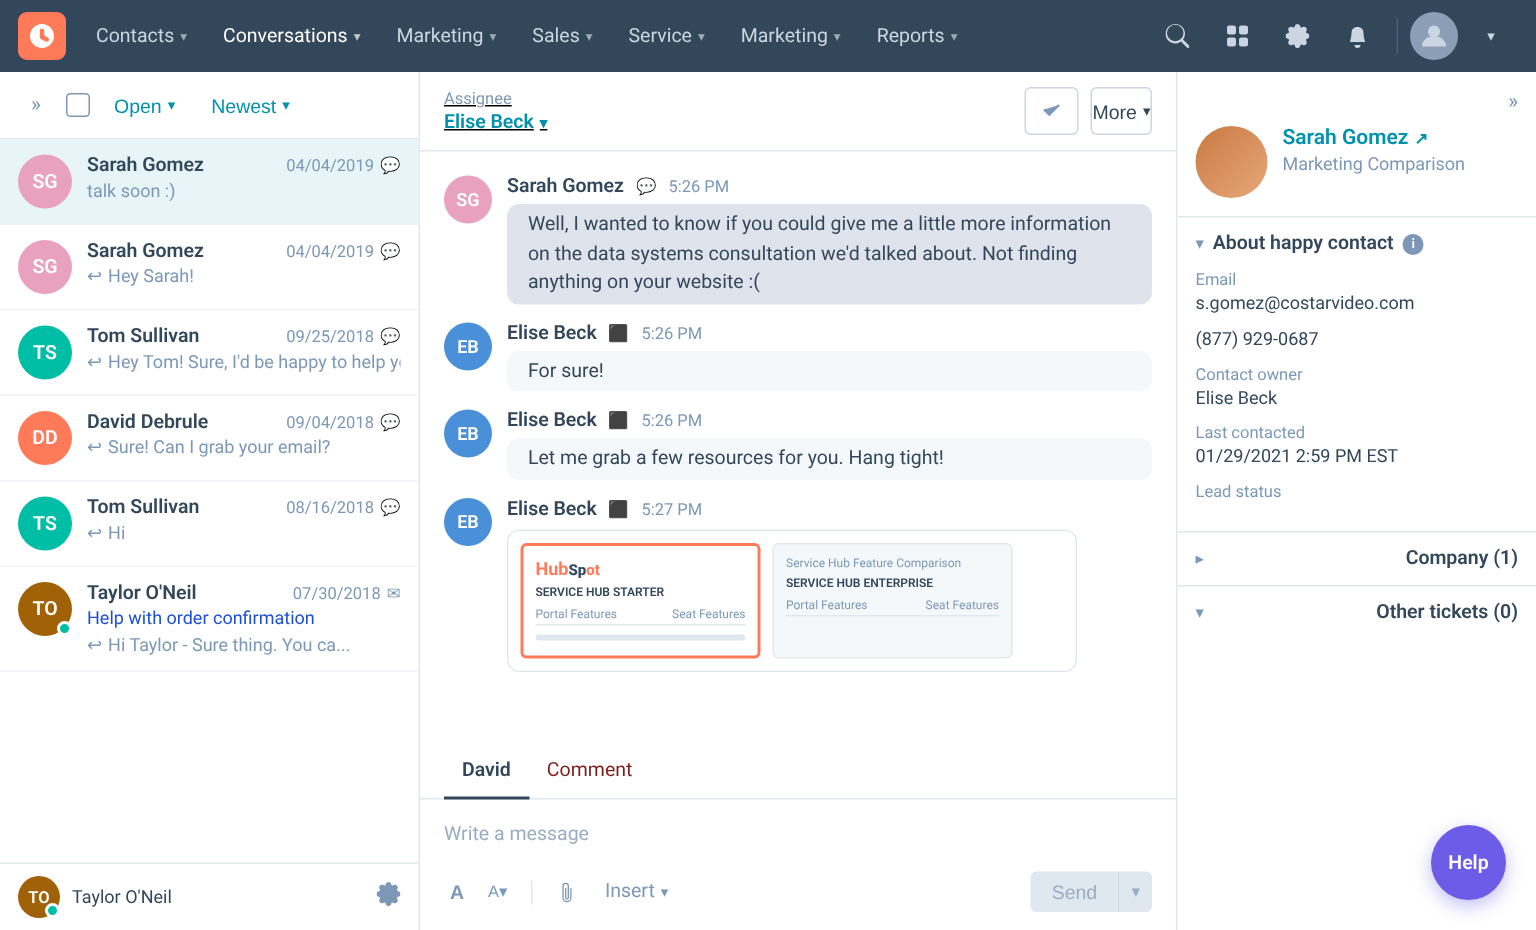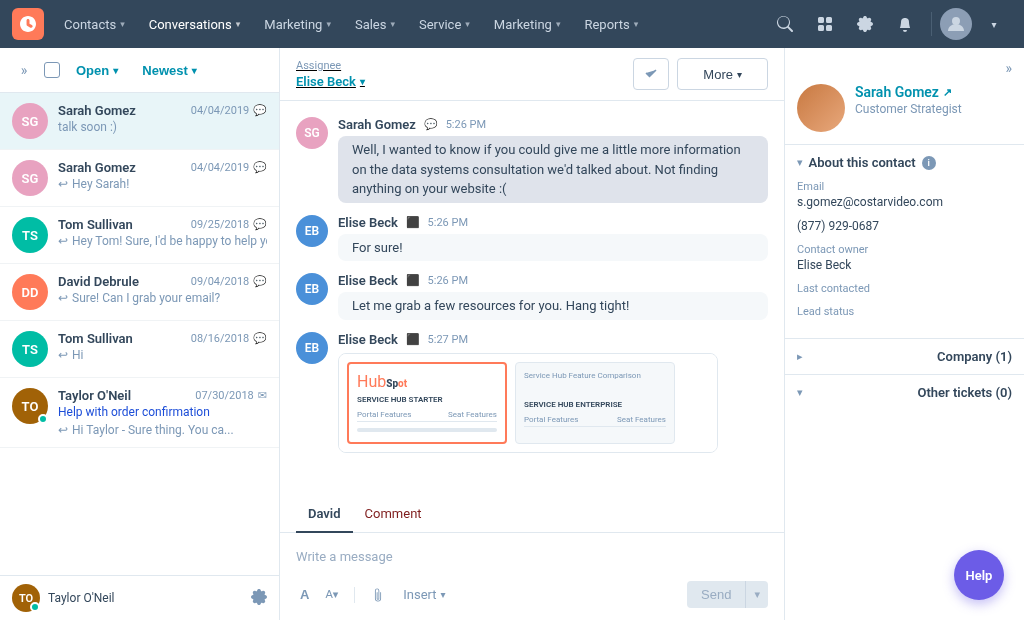--- a/index.html
+++ b/index.html
@@ -19,21 +19,21 @@
     .nav-avatar { width: 32px; height: 32px; border-radius: 50%; background: #8c9eb5; display: flex; align-items: center; justify-content: center; cursor: pointer; overflow: hidden; }
 
     
     .main { display: flex; height: calc(620px - 48px); }
 
     
     .conv-sidebar { width: 280px; background: #fff; border-right: 1px solid #e0e8ef; display: flex; flex-direction: column; flex-shrink: 0; }
     .conv-sidebar-header { padding: 10px 12px; display: flex; align-items: center; gap: 8px; border-bottom: 1px solid #e0e8ef; }
     .conv-sidebar-header .expand-btn { width: 24px; height: 24px; display: flex; align-items: center; justify-content: center; color: #7c98b6; cursor: pointer; font-size: 14px; }
     .conv-sidebar-header .checkbox { width: 16px; height: 16px; border: 1.5px solid #7c98b6; border-radius: 3px; cursor: pointer; flex-shrink: 0; }
-    .filter-btn { background: none; border: none; color: #0091ae; font-size: 13px; font-weight: 700; cursor: pointer; display: flex; align-items: center; gap: 4px; padding: 4px 8px; border-radius: 4px; }
+    .filter-btn { background: none; border: none; color: #0091ae; font-size: 13px; font-weight: 400; cursor: pointer; display: flex; align-items: center; gap: 4px; padding: 4px 8px; border-radius: 4px; }
     .filter-btn .chevron { font-size: 10px; }
 
     .conv-list { overflow-y: auto; flex: 1; }
     .conv-item { padding: 10px 12px; border-bottom: 1px solid #f0f3f5; cursor: pointer; display: flex; gap: 10px; align-items: flex-start; }
     .conv-item.active { background: #e8f5f8; }
     .conv-avatar { width: 36px; height: 36px; border-radius: 50%; flex-shrink: 0; display: flex; align-items: center; justify-content: center; font-size: 13px; font-weight: 600; color: #fff; position: relative; }
     .conv-avatar .online-dot { width: 10px; height: 10px; background: #00bda5; border-radius: 50%; border: 2px solid #fff; position: absolute; bottom: 0; right: 0; }
     .conv-content { flex: 1; min-width: 0; }
     .conv-header-row { display: flex; justify-content: space-between; align-items: center; margin-bottom: 2px; }
     .conv-name { font-weight: 600; color: #33475b; font-size: 13px; white-space: nowrap; overflow: hidden; text-overflow: ellipsis; }
@@ -43,21 +43,21 @@
 
     
     .chat-area { flex: 1; display: flex; flex-direction: column; background: #fff; }
     .chat-header { padding: 10px 16px; border-bottom: 1px solid #e0e8ef; display: flex; align-items: center; justify-content: space-between; min-height: 52px; }
     .assignee-section { display: flex; flex-direction: column; text-decoration: underline; }
     .assignee-label { font-size: 11px; color: #7c98b6; margin-bottom: 2px; }
     .assignee-name { color: #0091ae; font-weight: 600; font-size: 13px; display: flex; align-items: center; gap: 4px; cursor: pointer; }
     .assignee-name .chevron { font-size: 10px; }
     .chat-header-right { display: flex; align-items: center; gap: 8px; }
     .check-btn { width: 36px; height: 32px; border: 1px solid #cbd6e2; border-radius: 4px; background: #fff; cursor: pointer; display: flex; align-items: center; justify-content: center; color: #7c98b6; }
-    .more-btn { height: 32px; border: 1px solid #cbd6e2; border-radius: 4px; background: #fff; cursor: pointer; display: flex; align-items: center; gap: 4px; padding: 0 25px; color: #33475b; font-size: 13px; }
+    .more-btn { height: 32px; border: 1px solid #cbd6e2; border-radius: 4px; background: #fff; cursor: pointer; display: flex; align-items: center; gap: 4px; padding: 0 0; color: #33475b; font-size: 13px; }
 
     .chat-messages { flex: 1; overflow-y: auto; padding: 16px; display: flex; flex-direction: column; gap: 12px; }
 
     .message-group { display: flex; gap: 10px; }
     .msg-avatar { width: 32px; height: 32px; border-radius: 50%; flex-shrink: 0; display: flex; align-items: center; justify-content: center; font-size: 12px; font-weight: 600; color: #fff; }
     .msg-content { flex: 1; }
     .msg-header { display: flex; align-items: center; gap: 8px; margin-bottom: 4px; }
     .msg-name { font-weight: 600; color: #33475b; font-size: 13px; }
     .msg-time { font-size: 11px; color: #7c98b6; }
     .msg-bubble { background: #f5f8fa; border-radius: 8px; padding: 4px 14px; font-size: 13px; color: #33475b; line-height: 1.5; max-width: 100%; }
@@ -403,33 +403,33 @@
         <div class="msg-content">
           <div class="msg-header">
             <span class="msg-name">Elise Beck</span>
             <span style="font-size:11px; color:#7c98b6;">⬛</span>
             <span class="msg-time">5:27 PM</span>
           </div>
           <div class="attachment-preview">
             <div class="attachment-img">
               <div class="hubspot-card">
                 <div class="hubspot-card-header">
-                  <span style="color:#ff7a59; font-weight:400; font-size:16px;">Hub</span><span style="color:#33475b; font-weight:800; font-size:10px;">Sp</span><span style="color:#ff7a59; font-weight:800; font-size:10px;">ot</span>
+                  <span style="color:#ff7a59; font-weight:700; font-size:12px;">Hub</span><span style="color:#33475b; font-weight:800; font-size:10px;">Sp</span><span style="color:#ff7a59; font-weight:800; font-size:10px;">ot</span>
                 </div>
                 <div class="hubspot-card-title" style="font-size:8px; color:#33475b;">SERVICE HUB STARTER</div>
                 <div class="hubspot-card-row">
                   <span>Portal Features</span>
                   <span>Seat Features</span>
                 </div>
                 <div class="hubspot-card-row" style="border:none;">
                   <span style="background:#e0e8ef; height:4px; flex:1; border-radius:2px; margin-top:4px;"></span>
                 </div>
               </div>
               <div class="hubspot-card2">
-                <div style="font-size:8px; color:#7c98b6; margin-bottom:20px;">Service Hub Feature Comparison</div>
+                <div style="font-size:8px; color:#7c98b6; margin-bottom:4px;">Service Hub Feature Comparison</div>
                 <div class="hubspot-card-title" style="font-size:8px;">SERVICE HUB ENTERPRISE</div>
                 <div class="hubspot-card-row">
                   <span>Portal Features</span>
                   <span>Seat Features</span>
                 </div>
               </div>
             </div>
           </div>
         </div>
       </div>
@@ -472,47 +472,48 @@
       <div class="rs-expand-row">
         <span class="rs-expand-btn">»</span>
       </div>
       <div class="contact-info">
         <div class="contact-avatar"></div>
         <div>
           <div class="contact-name">
             <span>Sarah Gomez</span>
             <span class="ext-icon">↗</span>
           </div>
-          <div class="contact-title">Customer Strategist</div>
+          <div class="contact-title">Marketing Comparison</div>
         </div>
       </div>
     </div>
 
     <div class="section-header">
       <span class="section-chevron">▾</span>
       <span class="section-title">
-        <span>About this contact</span>
+        <span>About happy contact</span>
         <span class="info-icon">i</span>
       </span>
     </div>
 
     <div class="contact-fields">
       <div class="field-row">
         <div class="field-label">Email</div>
         <div class="field-value">s.gomez@costarvideo.com</div>
       </div>
       <div class="field-row">
         <div class="field-value">(877) 929-0687</div>
       </div>
       <div class="field-row">
         <div class="field-label">Contact owner</div>
         <div class="field-value">Elise Beck</div>
       </div>
       <div class="field-row">
         <div class="field-label">Last contacted</div>
+        <div class="field-value">01/29/2021 2:59 PM EST</div>
       </div>
       <div class="field-row">
         <div class="field-label">Lead status</div>
         <div class="field-value"></div>
       </div>
     </div>
 
     <div class="company-section">
       <span class="section-chevron">▸</span>
       <span class="company-label">Company (1)</span>

